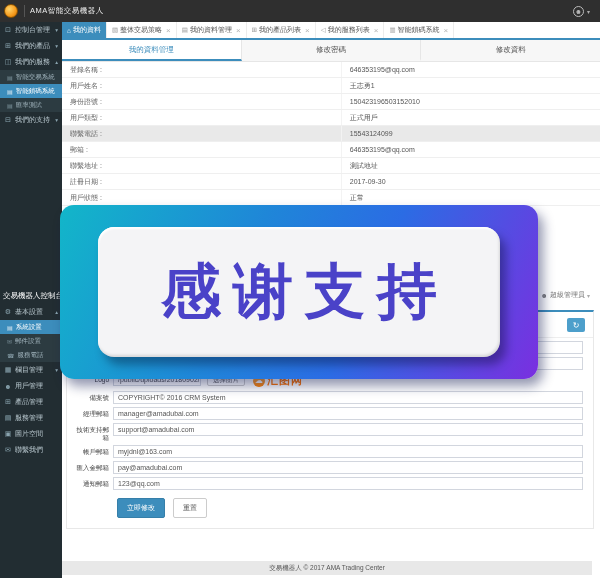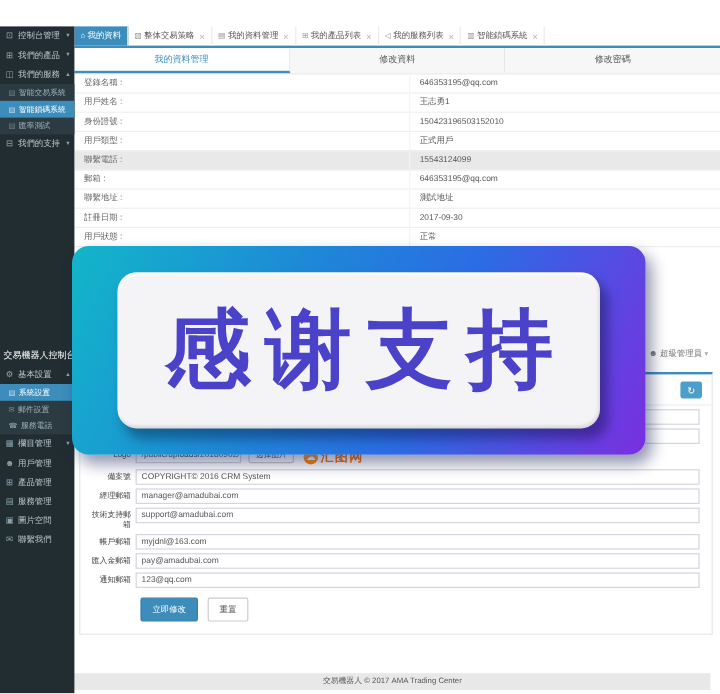--- a/index.html
+++ b/index.html
@@ -71,27 +71,36 @@
 
   .footer { position:absolute; left:0; top:539px; width:530px; height:14px; background:#e8e8e8; text-align:center; font-size:6.5px; line-height:14px; color:#555; }
 
   
   .banner { position:absolute; left:60px; top:205px; width:478px; height:174px; z-index:40; border-radius:14px;
     background:linear-gradient(115deg,#12b6c9 0%,#1f86d8 38%,#2b6ce4 62%,#7a2fe0 100%);
     box-shadow:5px 7px 12px rgba(15,25,80,.45); }
   .banner-inner { position:absolute; left:38px; right:38px; top:22px; bottom:22px; background:#f4f4f6; border-radius:16px;
     box-shadow:6px 8px 10px rgba(0,0,30,.35), inset -1px -2px 3px rgba(0,0,0,.12), inset 1px 2px 2px #fff;
     display:flex; align-items:center; justify-content:center; }
-  .banner-text { font-size:72px; font-weight:bold; color:#4a42c8; letter-spacing:12px; padding-left:12px; white-space:nowrap; line-height:1; }
+  .banner-text { font-size:60px; font-weight:bold; color:#4a42c8; letter-spacing:12px; padding-left:12px; white-space:nowrap; line-height:1; }
 </style>
 </head>
 <body>
 
 <div class="screen">
 
+  <header class="topbar">
+    <div class="applogo"></div>
+    <div class="topdiv"></div>
+    <span class="apptitle">AMA智能交易機器人</span>
+    <div class="topuser">
+      <span class="usercircle">☻</span>
+      <span class="caret">▾</span>
+    </div>
+  </header>
 
   <aside class="sidebar">
     <div class="m-item">
       <span class="micon">⊡</span>
       <span>控制台管理</span>
       <span class="mcaret">▾</span>
     </div>
     <div class="m-item">
       <span class="micon">⊞</span>
       <span>我們的產品</span>
@@ -200,22 +209,22 @@
       </div>
       <div class="tab">
         <span class="ticon">▥</span>
         <span>智能鎖碼系統</span>
         <span class="tclose">×</span>
       </div>
     </div>
 
     <div class="subtabs">
       <div class="stab active">我的資料管理</div>
+      <div class="stab">修改密碼</div>
       <div class="stab">修改資料</div>
-      <div class="stab">修改密碼</div>
     </div>
 
     <div class="ptable">
       <div class="prow">
         <div class="pl">登錄名稱 :</div>
         <div class="pv">646353195@qq.com</div>
       </div>
       <div class="prow">
         <div class="pl">用戶姓名 :</div>
         <div class="pv">王志勇1</div>

